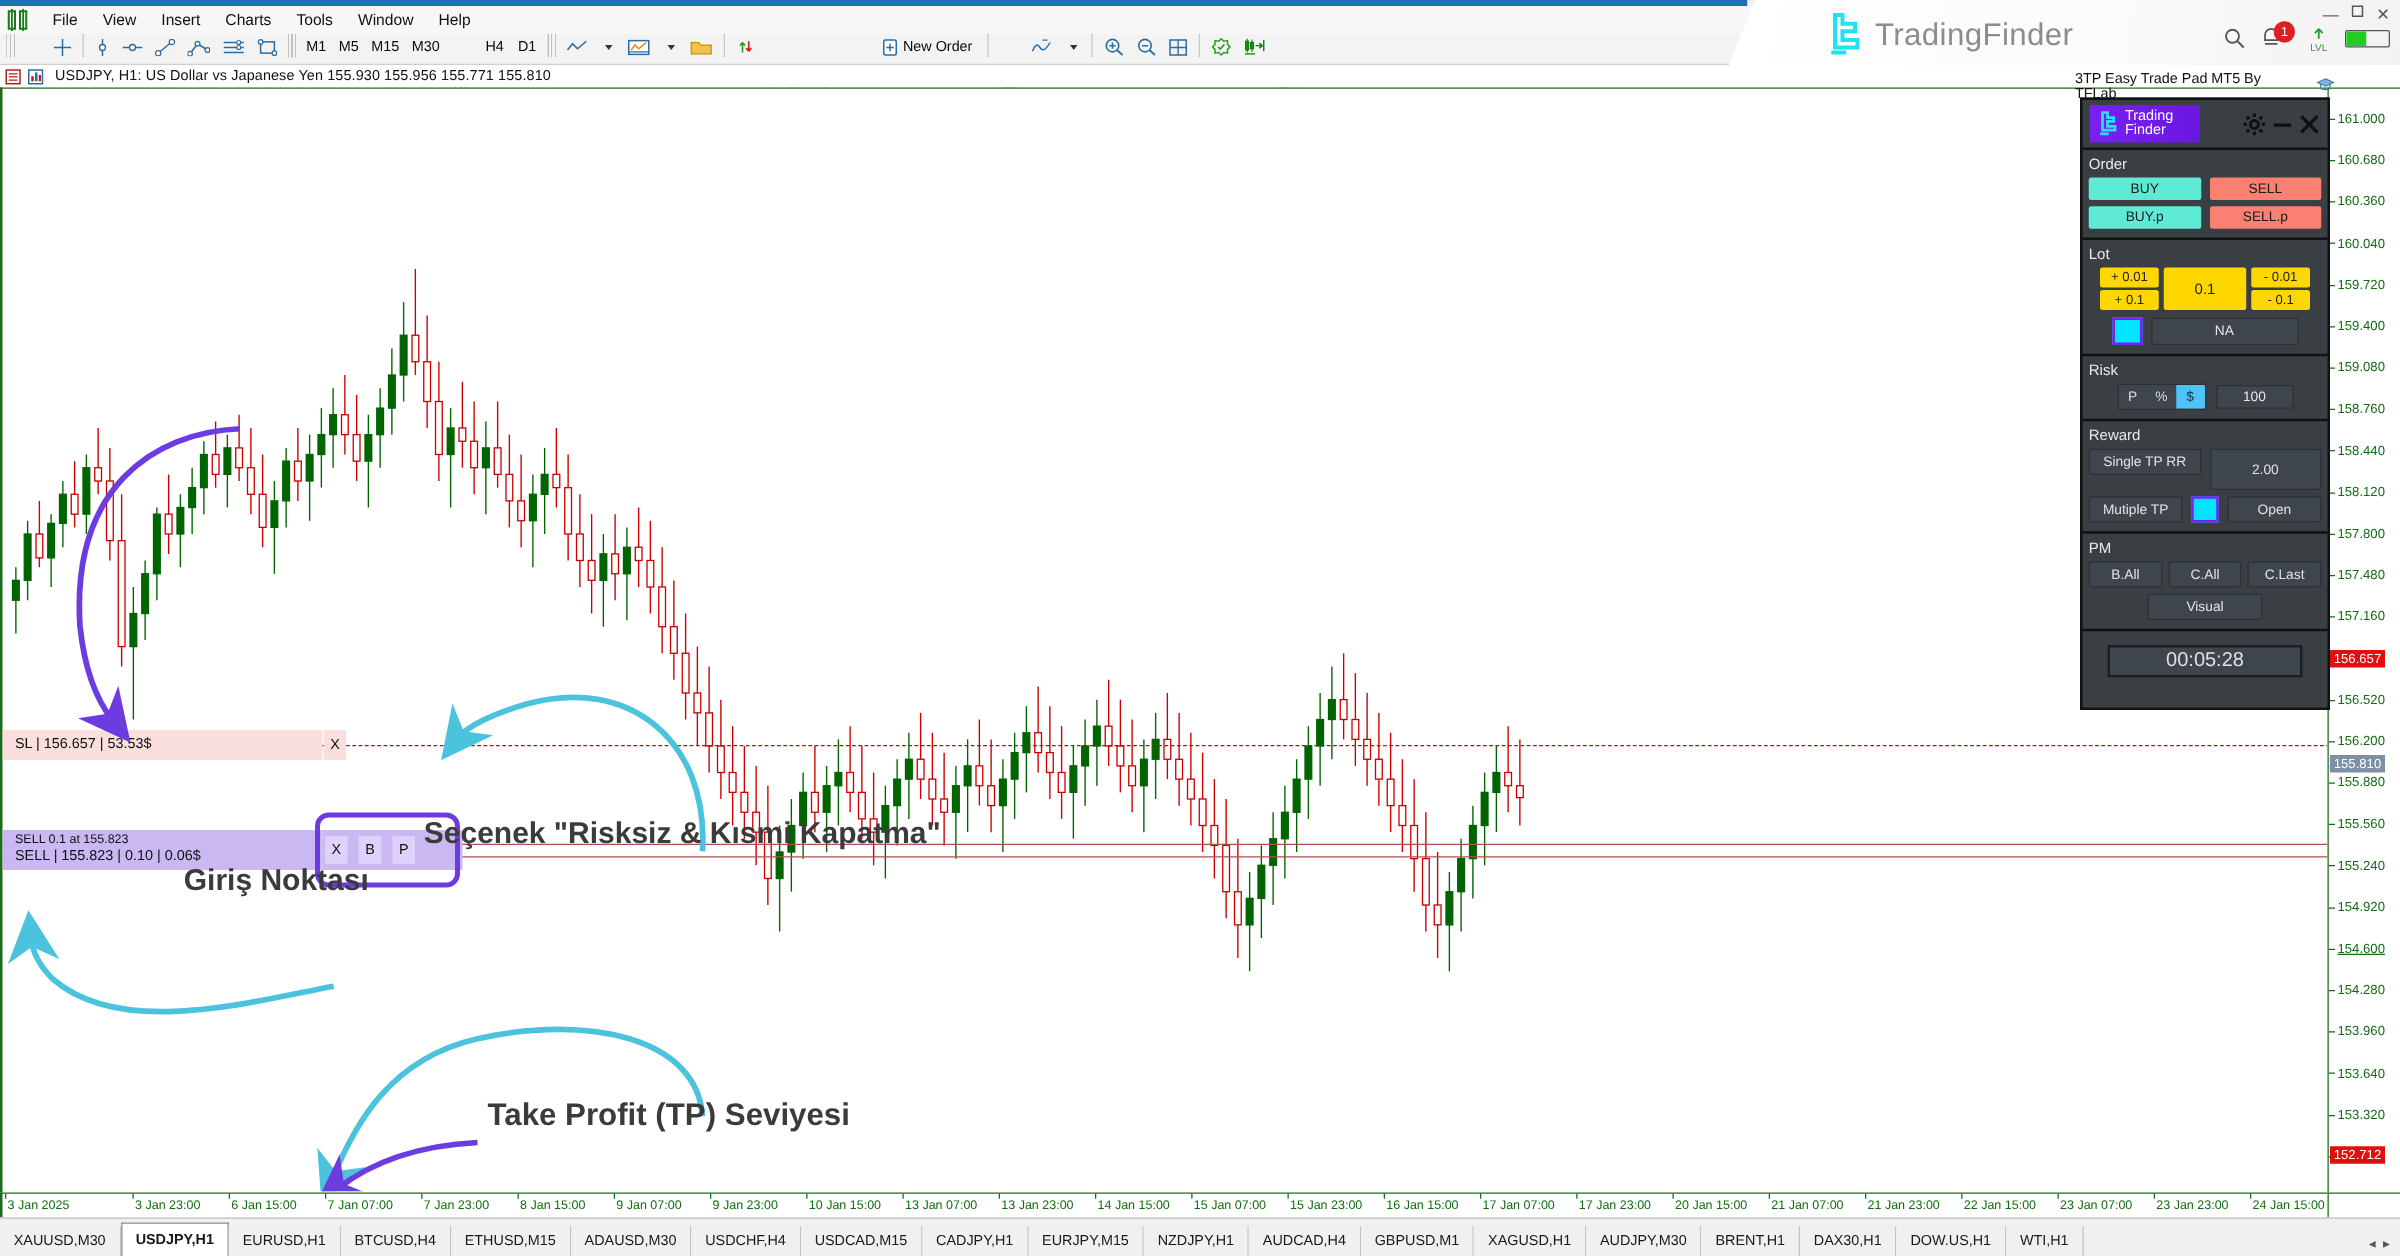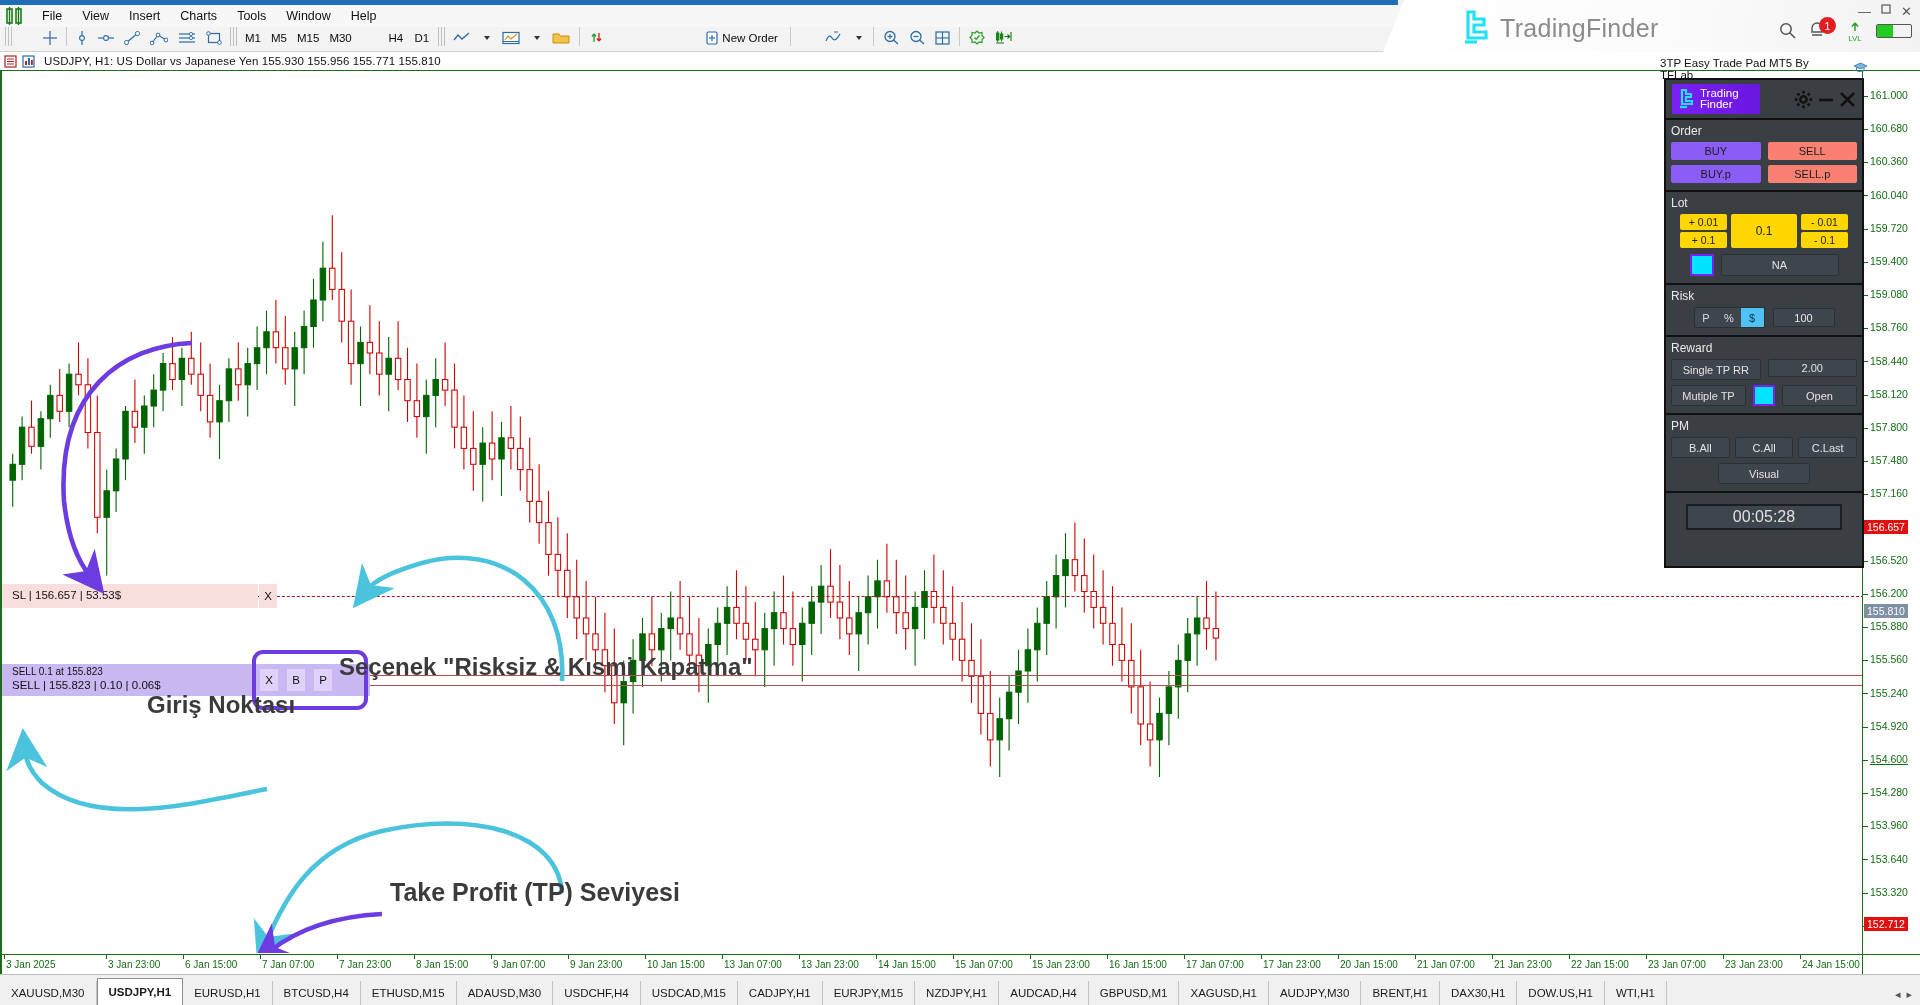--- a/index.html
+++ b/index.html
@@ -132,21 +132,21 @@
   }
   .pad-brand-txt { color:#fff; font-size:11.5px; line-height:11px; font-weight:normal;}
   .pad-headbtns { display:flex; align-items:center; gap:5px; font-size:18px; color:#111; }
   .pad-sec { border-bottom:2px solid #111; padding:4px 5px 7px 5px; }
   .pad-sec-title { font-size:12px; color:#e9e9e9; margin-bottom:4px; }
   .btnrow { display:flex; gap:7px; margin-bottom:5px; }
   .pbtn {
     flex:1; height:18px; display:flex; align-items:center; justify-content:center;
     font-size:11px; border-radius:2px; cursor:default; color:#1b1b1b;
   }
-  .buy { background:#8b5cf6;text-align:center; }
+  .buy { background:#5eead4;text-align:center; }
   .sell { background:#fa8072; }
   .dark {
     background:#3e454c; color:#e3e3e3; border:1px solid #2b3035;
   }
   .cyanbox { width:24px; height:22px; background:#00e5ff; border:2px solid #7a20f2; }
   .lotgrid { display:flex; gap:4px; justify-content:center; }
   .lotcol { display:flex; flex-direction:column; gap:2px; width:47px; }
   .lotmid { width:66px; background:#ffd700; display:flex; align-items:center; justify-content:center; font-size:12px; color:#222; border-radius:2px;}
   .lotsmall { height:16px; display:flex;align-items:center;justify-content:center; background:#ffd700; font-size:10.5px; color:#222; border-radius:2px;}
   .riskrow { display:flex; gap:8px; justify-content:center; align-items:center; }
@@ -906,21 +906,21 @@
           <span class="seg on">$</span>
         </span>
         <span class="numbox">100</span>
       </div>
     </div>
 
     <div class="pad-sec">
       <div class="pad-sec-title">Reward</div>
       <div class="btnrow">
         <span class="pbtn dark" style="height:21px;">Single TP RR</span>
-        <span class="pbtn dark" style="height:18px;">2.00</span>
+        <span class="pbtn dark" style="height:33px;">2.00</span>
       </div>
       <div class="btnrow" style="margin-bottom:0;align-items:center;">
         <span class="pbtn dark" style="height:21px;">Mutiple TP</span>
         <span class="cyanbox" style="width:22px;height:21px;flex:none;"></span>
         <span class="pbtn dark" style="height:21px;">Open</span>
       </div>
     </div>
 
     <div class="pad-sec">
       <div class="pad-sec-title">PM</div>

